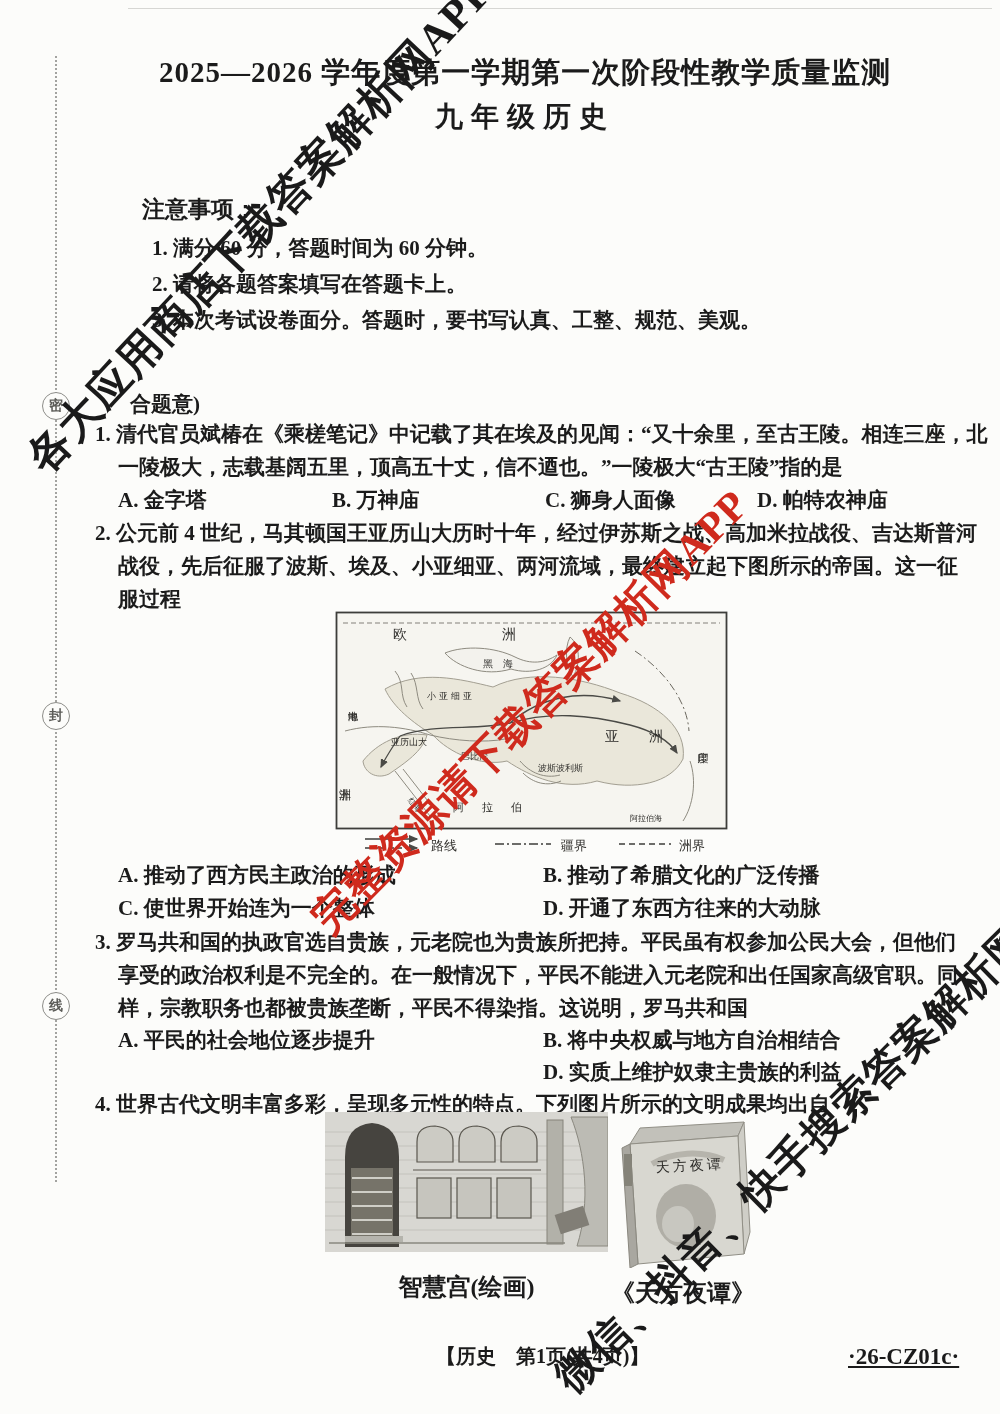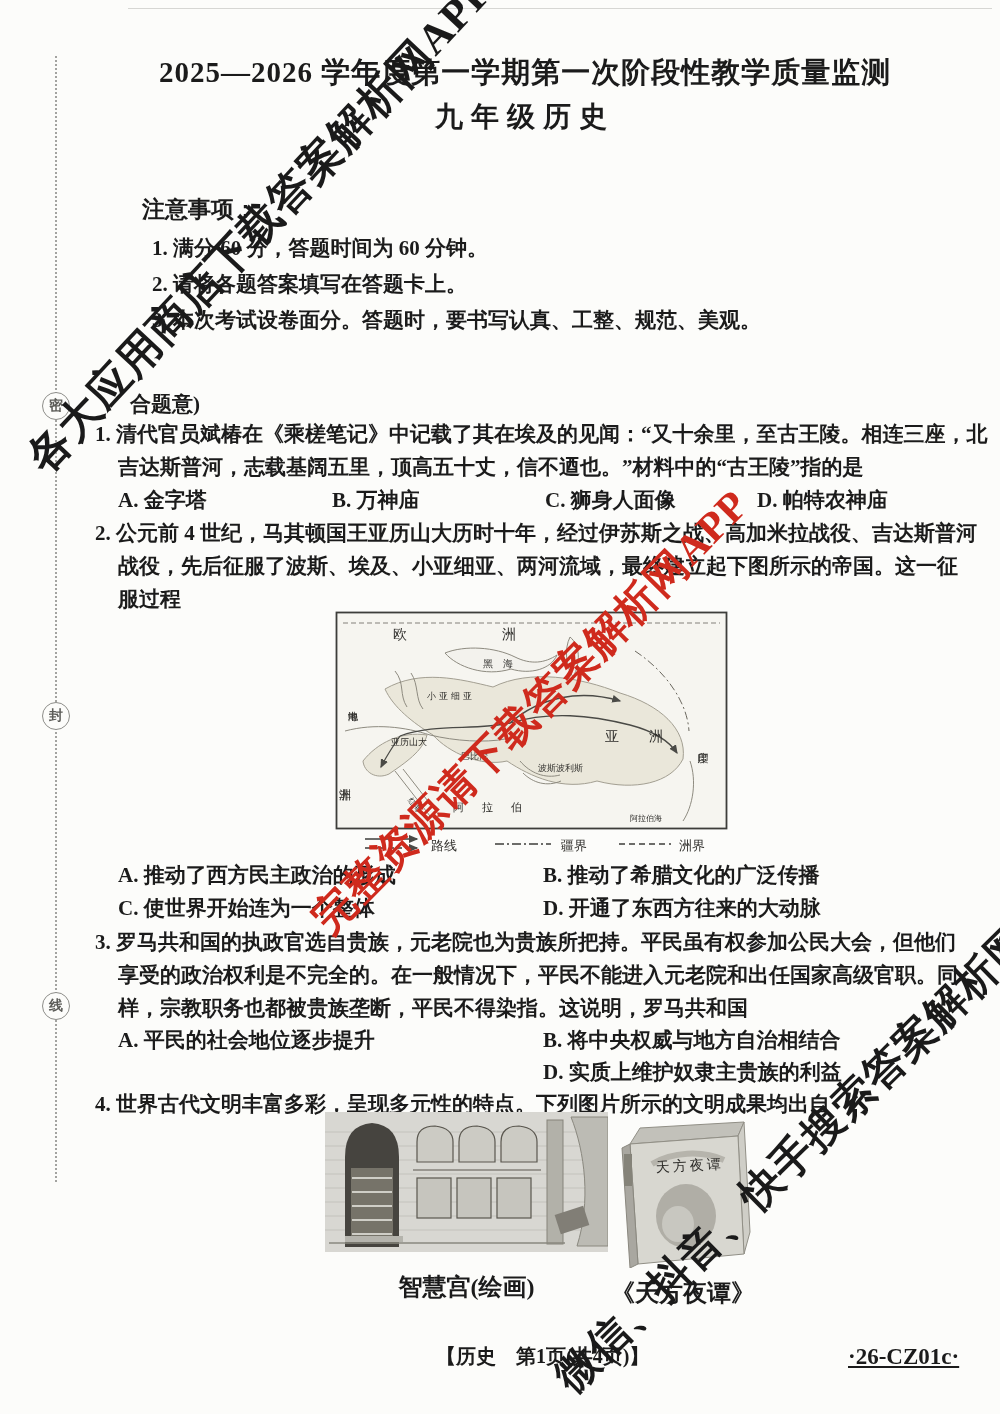--- a/index.html
+++ b/index.html
@@ -55,21 +55,21 @@
   <div class="t b title2 center" style="left:120px;top:99px;width:810px;">九年级历史</div>
 
   <div class="t b" style="left:142px;top:196px;font-size:23px;">注意事项：</div>
   <div class="t" style="left:152px;top:235px;text-align:right;">1. 满分 60 分，答题时间为 60 分钟。</div>
   <div class="t" style="left:152px;top:271px;">2. 请将各题答案填写在答题卡上。</div>
   <div class="t" style="left:152px;top:307px;">3. 本次考试设卷面分。答题时，要书写认真、工整、规范、美观。</div>
 
   <div class="t b" style="left:130px;top:391px;">合题意)</div>
 
   <div class="t" style="left:95px;top:421px;">1. 清代官员斌椿在《乘槎笔记》中记载了其在埃及的见闻：“又十余里，至古王陵。相连三座，北</div>
-  <div class="t" style="left:118px;top:454px;">吉达斯普河，志载基阔五里，顶高五十丈，信不逎也。”材料中的“古王陵”指的是</div>
+  <div class="t" style="left:118px;top:454px;">一陵极大，志载基阔五里，顶高五十丈，信不逎也。”一陵极大“古王陵”指的是</div>
   <div class="t" style="left:118px;top:487px;">A. 金字塔</div>
   <div class="t" style="left:332px;top:487px;">B. 万神庙</div>
   <div class="t" style="left:545px;top:487px;">C. 狮身人面像</div>
   <div class="t" style="left:757px;top:487px;">D. 帕特农神庙</div>
 
   <div class="t" style="left:95px;top:520px;">2. 公元前 4 世纪，马其顿国王亚历山大历时十年，经过伊苏斯之战、高加米拉战役、吉达斯普河</div>
   <div class="t" style="left:118px;top:553px;">战役，先后征服了波斯、埃及、小亚细亚、两河流域，最终建立起下图所示的帝国。这一征</div>
   <div class="t" style="left:118px;top:586px;">服过程</div>
 
   <div class="figbox" style="left:335px;top:611px;width:393px;height:248px;">

